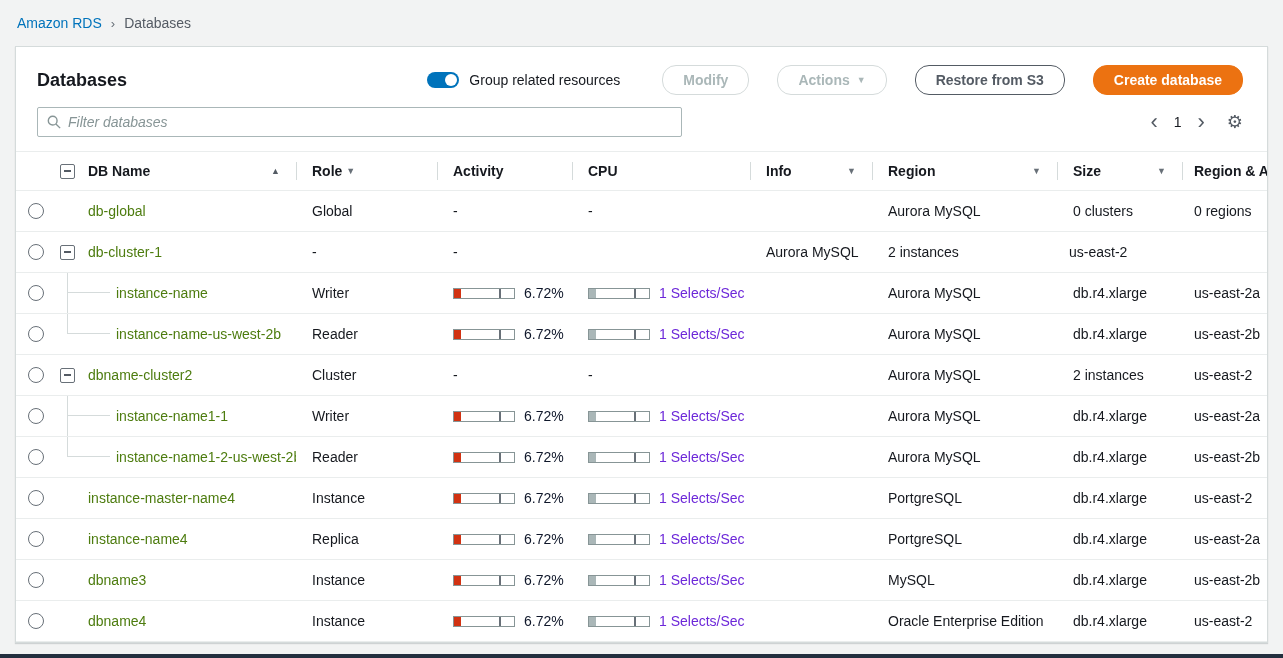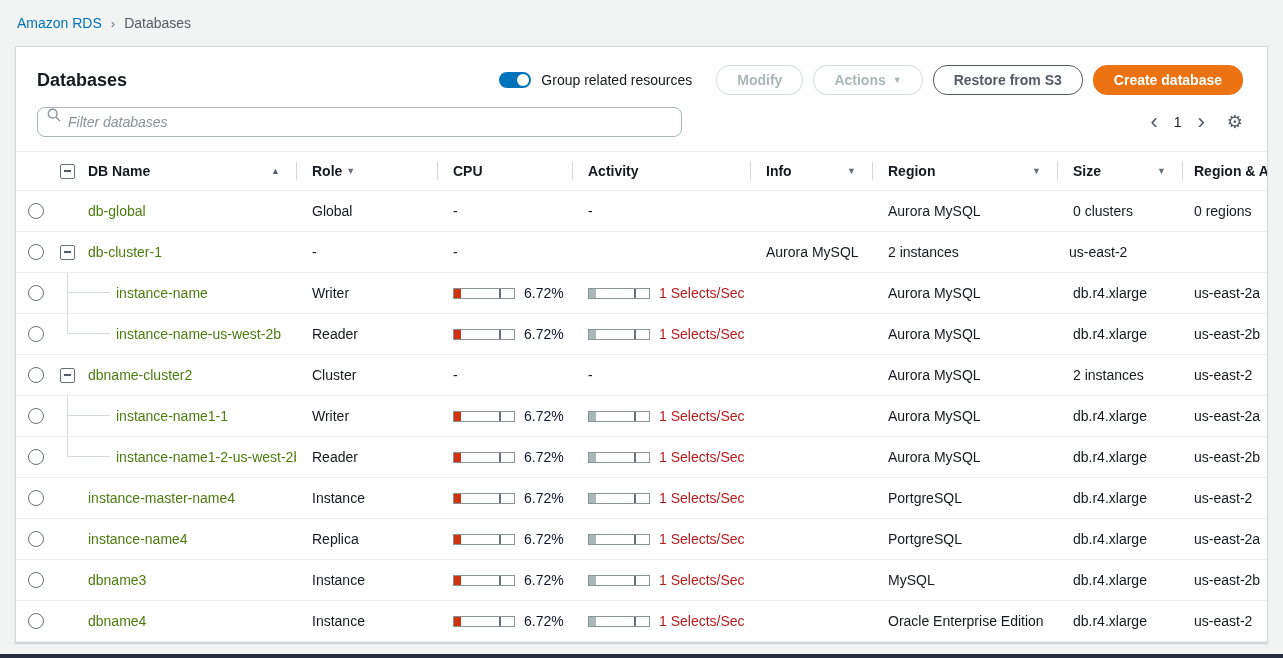--- a/index.html
+++ b/index.html
@@ -13,29 +13,29 @@
   .breadcrumb .current{color:#545b64}
 
   
   .card{margin:0 15px;background:#fff;border:1px solid #d5dbdb;box-shadow:0 1px 1px rgba(0,28,36,.15)}
   .card-header{display:flex;align-items:center;padding:18px 24px 6px 21px}
   .title{font-size:18px;font-weight:700}
   .spacer{flex:1}
   .toggle-group{display:flex;align-items:center;gap:10px;margin-right:14px}
   .toggle{width:32px;height:16px;border-radius:8px;background:#0073bb;position:relative;border:none;cursor:pointer;flex:none}
   .toggle .knob{position:absolute;right:2px;top:2px;width:12px;height:12px;border-radius:50%;background:#fff}
-  .btn{height:30px;padding:0 20px;margin-left:10px;background:#fff;border:1px solid #545b64;border-radius:14px;
+  .btn{height:30px;padding:0 20px;margin-left:28px;background:#fff;border:1px solid #545b64;border-radius:14px;
     font-weight:700;font-size:14px;color:#545b64;font-family:inherit;display:inline-flex;align-items:center;gap:7px;cursor:pointer;white-space:nowrap}
   .btn.disabled{border-color:#d5dbdb;color:#aab7b8;cursor:default}
   .btn.primary{background:#ec7211;border-color:#ec7211;color:#fff}
   .btn .bcaret{font-size:9px;line-height:1}
 
   
   .filter-row{display:flex;align-items:center;padding:6px 24px 14px 21px}
-  .search-box{display:flex;width:645px;height:30px;border:1px solid #aab7b8;border-radius:8px;background:#fff;padding:0 9px;gap:7px}
+  .search-box{display:flex;align-items:center;width:645px;height:30px;border:1px solid #aab7b8;border-radius:2px;background:#fff;padding:0 9px;gap:7px}
   .search-box input{border:none;outline:none;flex:1;font-family:inherit;font-size:14px;color:#16191f;background:transparent}
   .search-box input::placeholder{color:#879596;font-style:italic}
   .pagination{display:flex;align-items:center;gap:16px;color:#545b64}
   .page-btn{background:none;border:none;font-size:22px;line-height:1;color:#545b64;cursor:pointer;padding:0;font-family:inherit}
   .page-num{font-size:14px;color:#16191f;cursor:pointer}
   .gear{font-size:18px;color:#545b64;margin-left:6px;background:none;border:none;cursor:pointer;line-height:1;font-family:inherit}
 
   
   .grid{display:grid;grid-template-columns:40px 26px 214px 141px 135px 178px 122px 185px 125px minmax(60px,1fr);align-items:center}
   .thead{height:40px;border-top:1px solid #eaeded;border-bottom:1px solid #eaeded;font-weight:700;color:#16191f}
@@ -63,21 +63,21 @@
   .conn-l{position:absolute;left:51px;top:0;width:43px;height:20px;border-left:1px solid #d5dbdb;border-bottom:1px solid #d5dbdb}
   .conn-v{position:absolute;left:51px;top:0;bottom:0;width:1px;background:#d5dbdb}
 
   .meter{position:relative;display:inline-block;width:62px;height:11px;border:1px solid #879596;background:#fff;flex:none}
   .meter .fill{position:absolute;left:0;top:0;bottom:0;width:7px}
   .meter.cpu .fill{background:#d13212}
   .meter.act .fill{background:#aab7b8}
   .meter .tick{position:absolute;left:45px;top:0;bottom:0;width:2px;background:#687078}
   .mtext{margin-left:9px}
   .cpu-text{color:#0f172a}
-  .act-text{color:#b91c1c}
+  .act-text{color:#6d28d9}
 
   .footer-bar{position:fixed;left:0;right:0;bottom:0;height:4px;background:#232f3e}
 </style>
 </head>
 <body>
 
 <div class="breadcrumb">
   <a href="#">Amazon RDS</a>
   <span class="bsep">›</span>
   <span class="current">Databases</span>
@@ -128,25 +128,25 @@
         </span>
     </div>
     <div class="cell c-name hcell">
       <span>DB Name</span>
       <span class="sort">▲</span>
     </div>
     <div class="cell c-role hcell hsep h-inline">
       <span>Role</span>
       <span class="caret">▼</span>
     </div>
+    <div class="cell c-activity hcell hsep">
+      <span>Activity</span>
+    </div>
     <div class="cell c-cpu hcell hsep">
       <span>CPU</span>
-    </div>
-    <div class="cell c-activity hcell hsep">
-      <span>Activity</span>
     </div>
     <div class="cell c-info hcell hsep h-between">
       <span>Info</span>
       <span class="caret">▼</span>
     </div>
     <div class="cell c-engine hcell hsep h-between">
       <span>Region</span>
       <span class="caret">▼</span>
     </div>
     <div class="cell c-size hcell hsep h-between">

